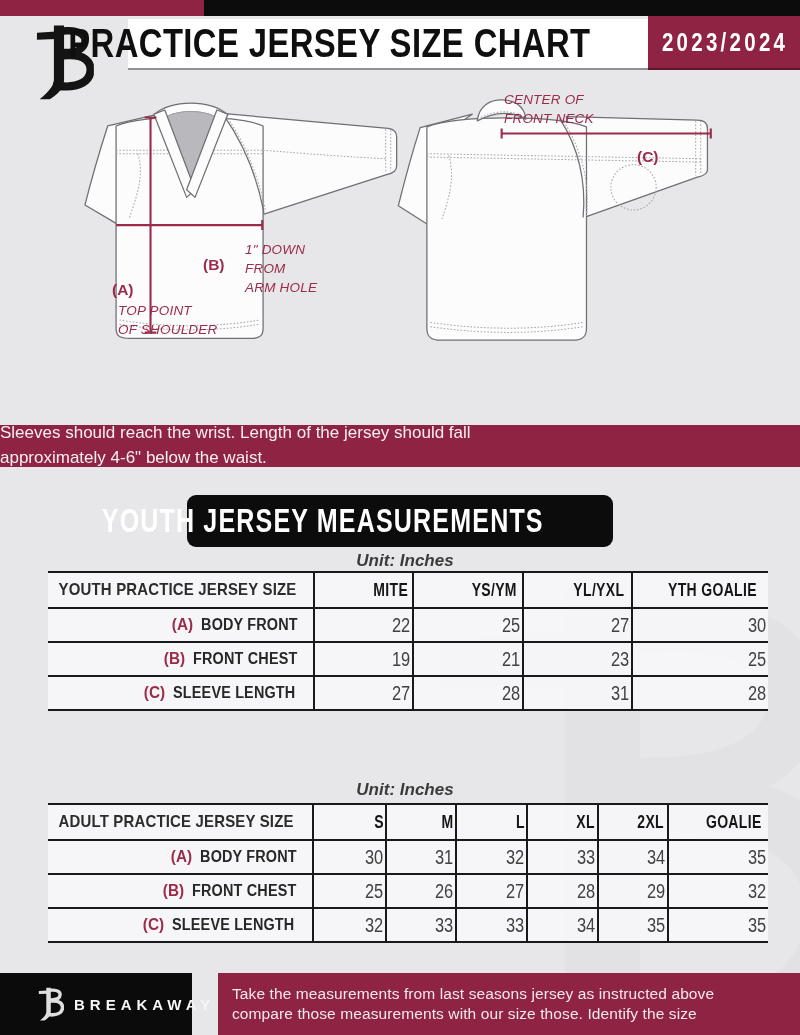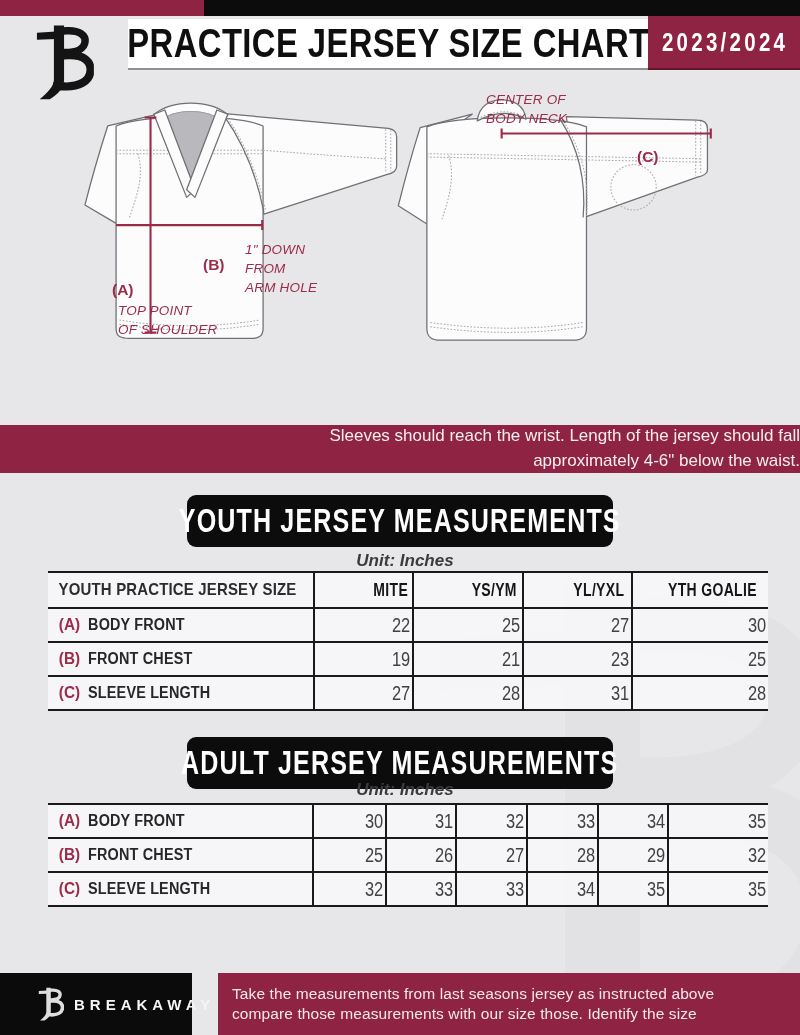--- a/index.html
+++ b/index.html
@@ -5,59 +5,59 @@
   html,body{margin:0;padding:0;background:#cfcfd2;}
   .page{position:relative;width:800px;height:1035px;overflow:hidden;background:#e7e6e8;
         font-family:"Liberation Sans",sans-serif;}
   .abs{position:absolute;}
 
   
   .strip-maroon{left:0;top:0;width:204px;height:16px;background:#8E2344;}
   .strip-black{left:204px;top:0;width:596px;height:16px;background:#0c0c0c;}
   .brand-logo{left:24px;top:20px;width:72px;height:84px;color:#141414;}
   .title-box{left:128px;top:19px;width:520px;height:49px;background:#ffffff;
-             border-bottom:2px solid #8f8f94;display:flex;align-items:center;justify-content:center;}
+             border-bottom:2px solid #8f8f94;display:flex;align-items:center;justify-content:flex-end;}
   .title-box span{font-size:40px;font-weight:700;color:#0f0f0f;letter-spacing:.5px;
                   white-space:nowrap;display:inline-block;transform:scaleX(.82);}
   .season-box{left:648px;top:16px;width:152px;height:52px;background:#8E2344;
               border-bottom:2px solid #5f1729;display:flex;align-items:center;justify-content:flex-start;}
   .season-box span{font-size:25px;font-weight:700;color:#ffffff;letter-spacing:4px;
                    white-space:nowrap;display:inline-block;transform:scaleX(.82);}
 
   
   .diagram{left:0;top:68px;width:800px;height:357px;}
   .diagram svg{position:absolute;left:0;top:0;}
   .jfill{fill:#fcfcfd;stroke:#6f6f74;stroke-width:1.5;stroke-linejoin:round;}
   .jline{fill:none;stroke:#6f6f74;stroke-width:1.5;}
   .seam{fill:none;stroke:#a9a9ad;stroke-width:1.2;stroke-dasharray:2 2;}
   .mline{fill:none;stroke:#9C2B49;stroke-width:2.5;}
   .ann{position:absolute;color:#9C2B49;font-style:italic;font-size:13.5px;line-height:1.42;
        font-weight:500;letter-spacing:.2px;}
   .annb{position:absolute;color:#9C2B49;font-weight:700;font-size:15.5px;font-style:normal;}
 
   
-  .notice{left:0;top:425px;width:800px;height:48px;background:#8E2344;display:flex;
-          flex-direction:column;align-items:flex-end;justify-content:center;gap:2px;z-index:2;}
+  .notice{left:0;top:425px;width:800px;height:42px;background:#8E2344;display:flex;
+          flex-direction:column;align-items:flex-start;justify-content:center;gap:2px;z-index:2;}
   .notice div{color:#f7eef2;font-size:17px;line-height:1.35;}
 
   
   .pill{left:187px;width:426px;height:52px;background:#0c0c0c;border-radius:9px;
-        display:flex;align-items:center;justify-content:center;z-index:2;}
+        display:flex;align-items:center;justify-content:flex-end;z-index:2;}
   .pill span{color:#ffffff;font-size:33px;font-weight:700;letter-spacing:1.5px;
              white-space:nowrap;display:inline-block;transform:scaleX(.76);}
   .unit{left:5px;width:800px;text-align:center;font-style:italic;font-weight:600;
         font-size:17px;color:#3b3b3b;z-index:2;}
 
   
   .sztable{position:absolute;left:48px;width:720px;border-collapse:collapse;table-layout:fixed;z-index:2;}
   .sztable{border-top:2px solid #191919;}
   .sztable tr{border-bottom:2px solid #191919;}
   .sztable th,.sztable td{border-left:2px solid #191919;padding:0;text-align:right;
                           vertical-align:middle;background:rgba(252,252,253,.72);}
-  .sztable th:first-child,.sztable td:first-child{border-left:none;text-align:left;}
+  .sztable th:first-child,.sztable td:first-child{border-left:none;text-align:right;}
   .hlabel{display:inline-block;transform:scaleX(.88);transform-origin:left center;
           font-weight:600;font-size:17px;color:#2c2c2c;letter-spacing:.2px;padding-left:12px;white-space:nowrap;}
   .hcol{display:inline-block;transform:scaleX(.8);font-weight:700;font-size:17.5px;
         color:#161616;letter-spacing:.4px;white-space:nowrap;}
   .rowwrap{display:inline-block;transform:scaleX(.9);transform-origin:left center;
            padding-left:12px;white-space:nowrap;}
   .rkey{color:#9C2B49;font-weight:700;font-size:17px;}
   .rlabel{font-weight:600;font-size:16px;color:#272727;letter-spacing:.2px;}
   .num{display:inline-block;transform:scaleX(.82);font-size:20px;font-weight:400;color:#414141;}
 
@@ -152,23 +152,23 @@
     <div class="ann" style="left:245px;top:172px">
       <div>1" DOWN</div>
       <div>FROM</div>
       <div>ARM HOLE</div>
     </div>
     <div class="annb" style="left:112px;top:213px">(A)</div>
     <div class="ann" style="left:118px;top:233px">
       <div>TOP POINT</div>
       <div>OF SHOULDER</div>
     </div>
-    <div class="ann" style="left:486px;top:22px">
+    <div class="ann" style="left:504px;top:22px">
       <div>CENTER OF</div>
-      <div>BODY NECK</div>
+      <div>FRONT NECK</div>
     </div>
     <div class="annb" style="left:637px;top:80px">(C)</div>
   </div>
 
   <div class="abs notice">
     <div>Sleeves should reach the wrist. Length of the jersey should fall</div>
     <div>approximately 4-6" below the waist.</div>
   </div>
 
   <svg class="abs watermark" viewBox="0 0 100 124">
@@ -216,36 +216,42 @@
       <td><span class="rowwrap"><span class="rkey">(C)</span>&nbsp;
           <span class="rlabel">SLEEVE LENGTH</span></span></td>
       <td><span class="num">27</span></td>
       <td><span class="num">28</span></td>
       <td><span class="num">31</span></td>
       <td><span class="num">28</span></td>
     </tr>
   </tbody>
     </table>
 
-  <div class="abs pill" style="top:737px">
-    <span>ADULT JERSEY MEASUREMENTS</span>
-  </div>
   <div class="abs unit" style="top:780px">Unit: Inches</div>
 
   <table class="sztable" style="top:803px">
     <colgroup>
         <col style="width:265px">
         <col style="width:73px">
         <col style="width:70px">
         <col style="width:71px">
         <col style="width:71px">
         <col style="width:70px">
         <col style="width:100px">
       </colgroup>
     <tbody>
+        <tr style="height:36px">
+      <th><span class="hlabel">ADULT PRACTICE JERSEY SIZE</span></th>
+      <th><span class="hcol">S</span></th>
+      <th><span class="hcol">M</span></th>
+      <th><span class="hcol">L</span></th>
+      <th><span class="hcol">XL</span></th>
+      <th><span class="hcol">2XL</span></th>
+      <th><span class="hcol">GOALIE</span></th>
+    </tr>
     <tr style="height:34px">
       <td><span class="rowwrap"><span class="rkey">(A)</span>&nbsp;
           <span class="rlabel">BODY FRONT</span></span></td>
       <td><span class="num">30</span></td>
       <td><span class="num">31</span></td>
       <td><span class="num">32</span></td>
       <td><span class="num">33</span></td>
       <td><span class="num">34</span></td>
       <td><span class="num">35</span></td>
     </tr>

